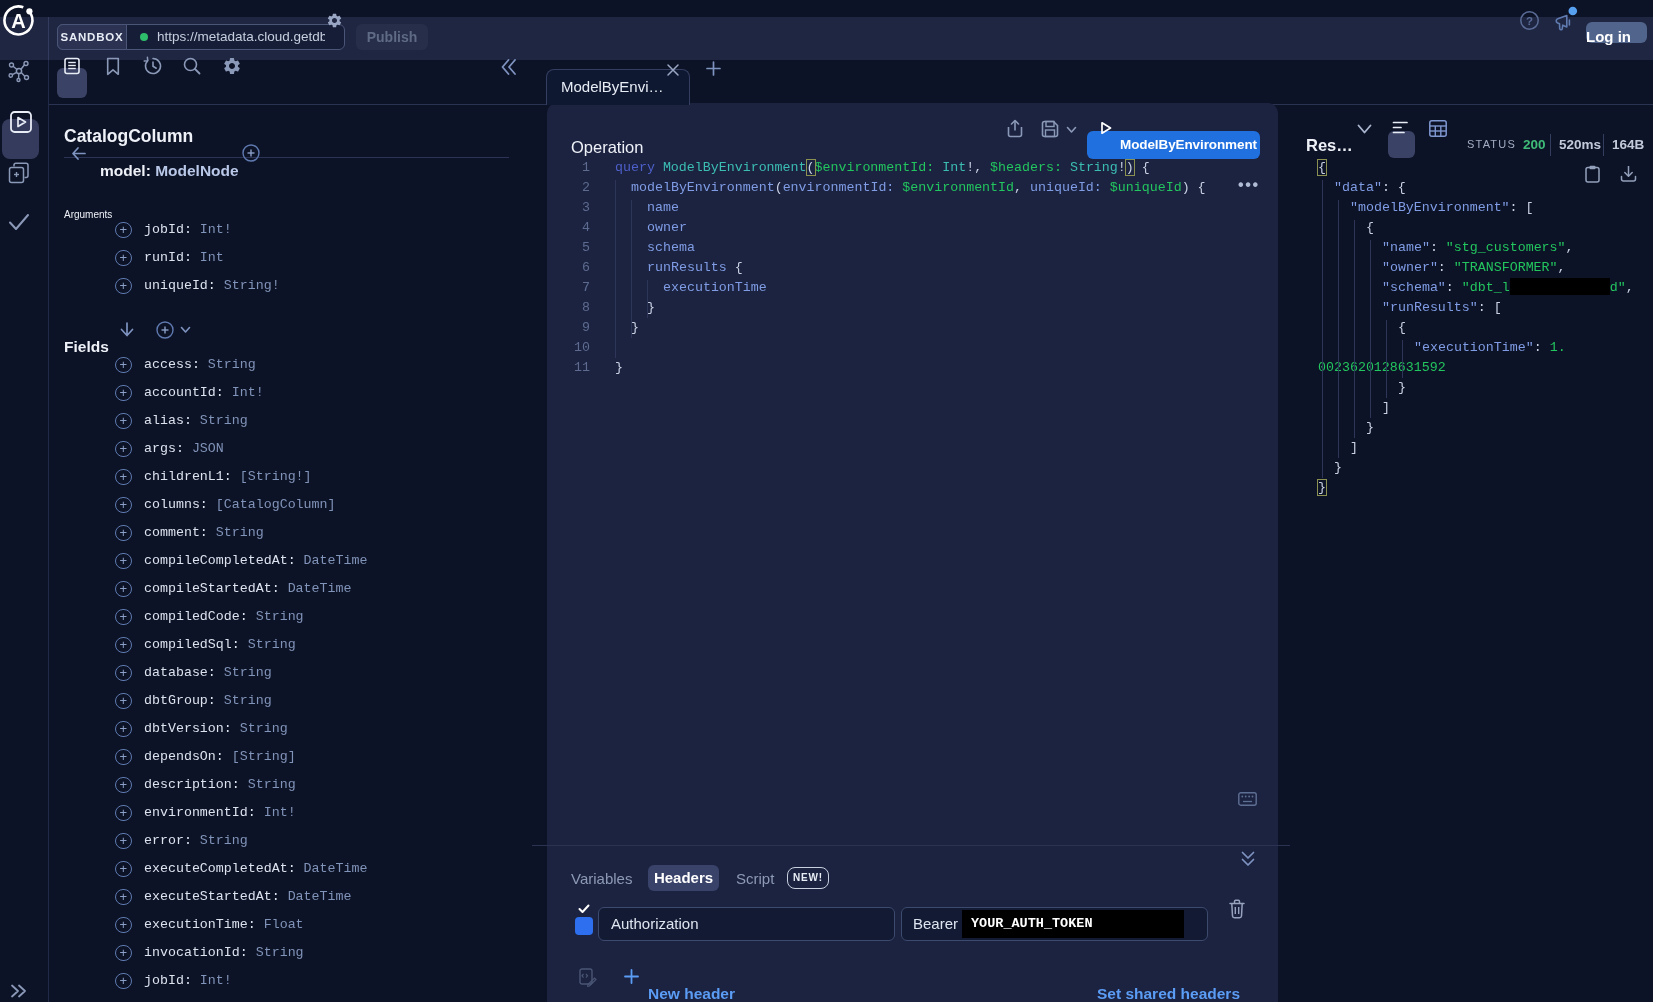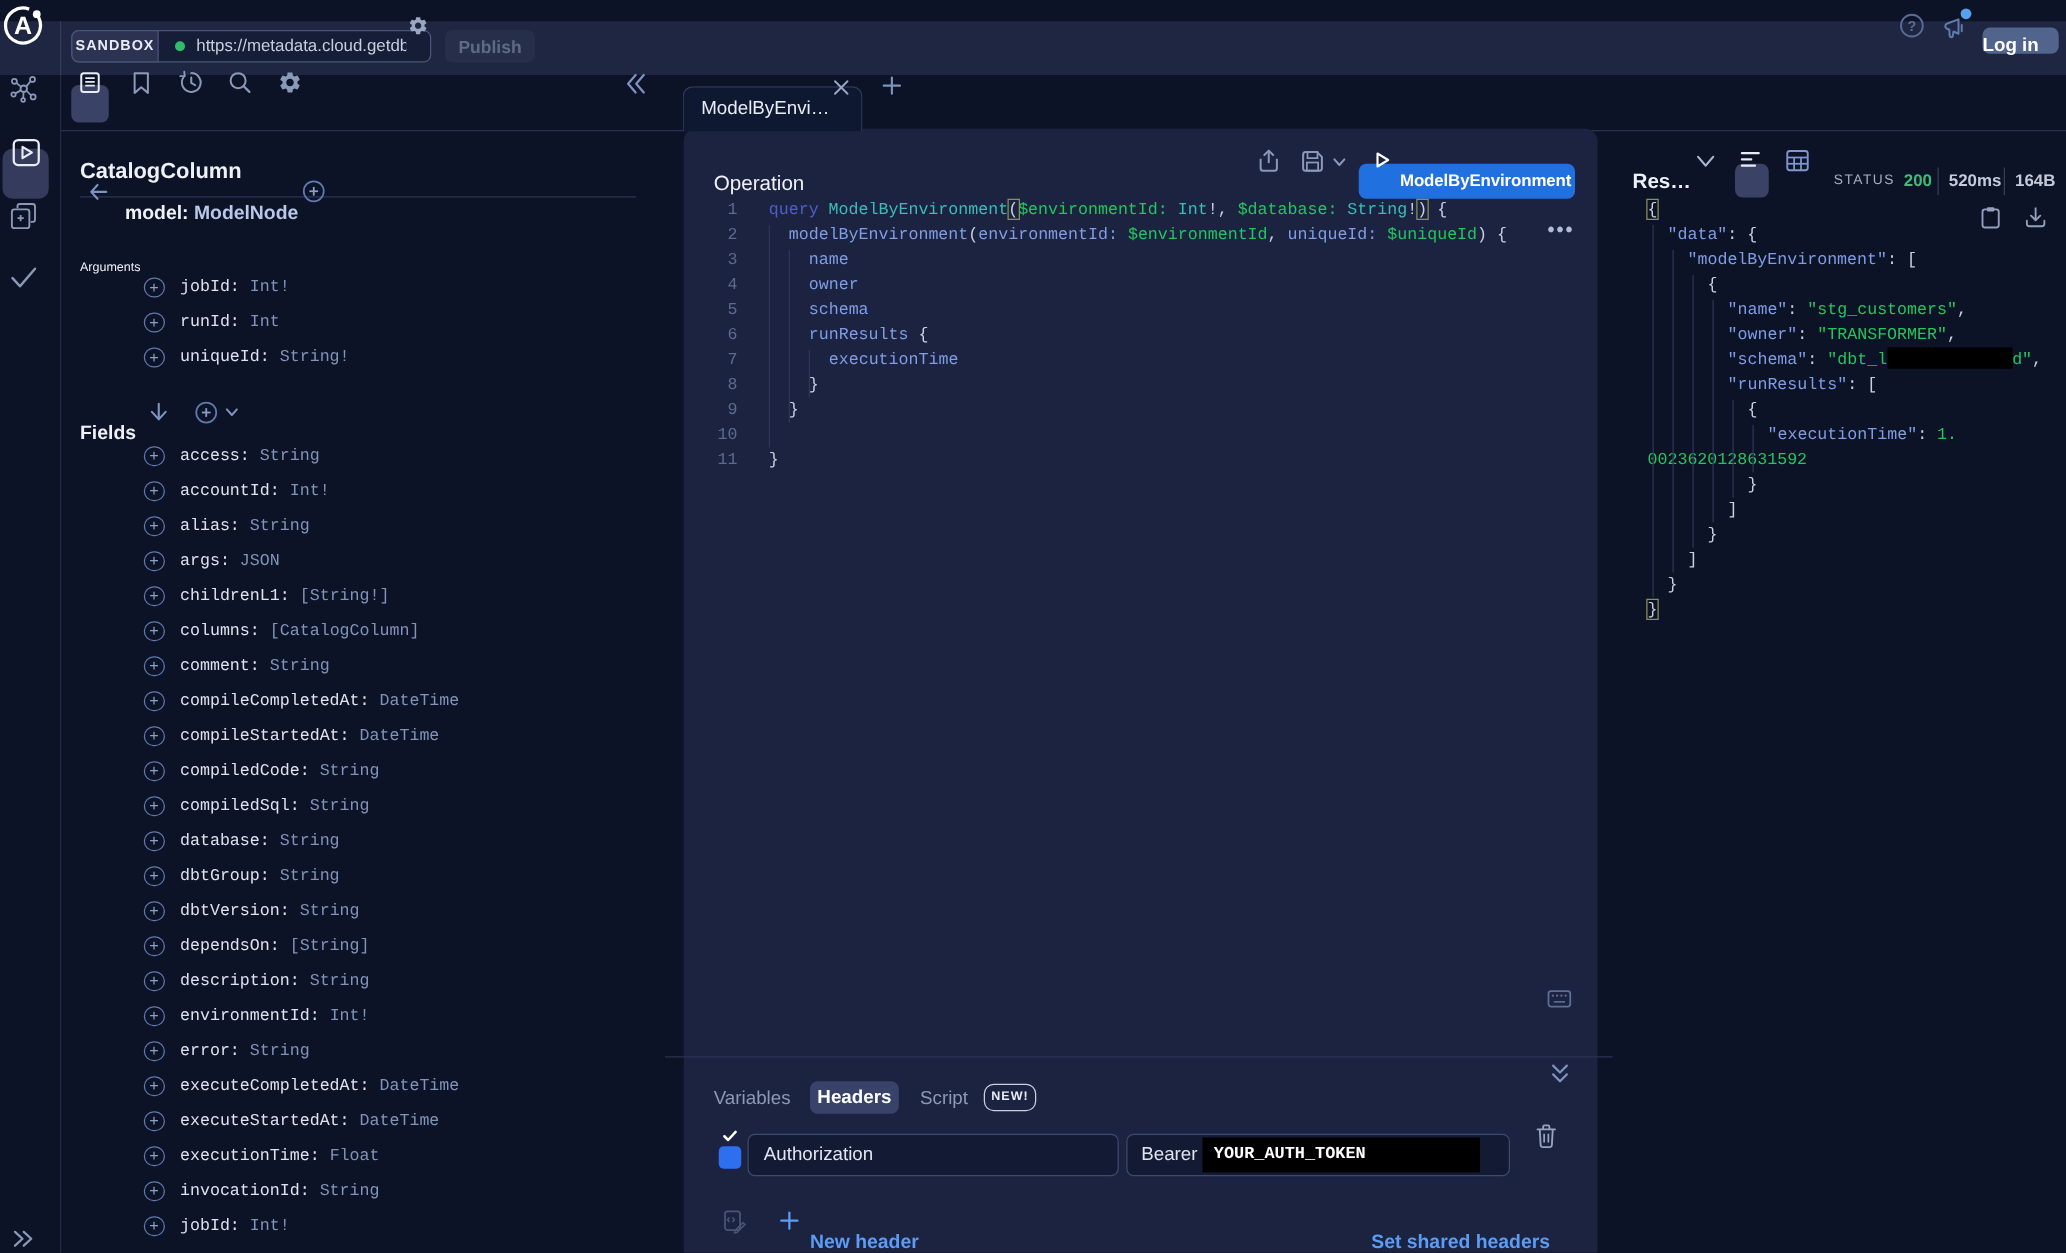--- a/index.html
+++ b/index.html
@@ -170,21 +170,21 @@
 </svg>
 <svg class="i" style="left:1066px;top:126px" width="11" height="8" viewBox="0 0 11 8">
 <path d="M1.5 1.5 L5.5 6 L9.5 1.5" fill="none" stroke="#8b99b8" stroke-width="1.6" stroke-linecap="round" stroke-linejoin="round"></path>
 </svg>
 <div class="abs" style="left:1087px;top:114px;width:173px;height:28px;border-radius:6px;background:#2170e0"></div>
 <svg class="i" style="left:1100px;top:121px" width="12" height="14" viewBox="0 0 12 14">
 <path d="M2 1.8 L10.5 7 L2 12.2 Z" fill="none" stroke="#fff" stroke-width="1.7" stroke-linejoin="round"></path>
 </svg>
 <div class="abs" style="left:1120px;top:114px;height:28px;line-height:28px;font-size:13.5px;font-weight:bold;color:#fff;letter-spacing:-0.1px;white-space:nowrap">ModelByEnvironment</div>
 <div class="ln" style="left:560px;top:158px">1</div>
-<div class="cl" style="left:615px;top:158px"><span class="kw">query</span> <span class="tl">ModelByEnvironment</span><span class="bx">(</span><span class="or">$environmentId:</span> <span class="tl">Int</span>!, <span class="or">$database:</span> <span class="tl">String</span>!<span class="bx">)</span> {</div>
+<div class="cl" style="left:615px;top:158px"><span class="kw">query</span> <span class="tl">ModelByEnvironment</span><span class="bx">(</span><span class="or">$environmentId:</span> <span class="tl">Int</span>!, <span class="or">$headers:</span> <span class="tl">String</span>!<span class="bx">)</span> {</div>
 <div class="ln" style="left:560px;top:178px">2</div>
 <div class="cl" style="left:631px;top:178px"><span class="pe">modelByEnvironment</span>(<span class="pe">environmentId:</span> <span class="or">$environmentId</span>, <span class="pe">uniqueId:</span> <span class="or">$uniqueId</span>) {</div>
 <div class="ln" style="left:560px;top:198px">3</div>
 <div class="cl" style="left:647px;top:198px"><span class="pe">name</span></div>
 <div class="ln" style="left:560px;top:218px">4</div>
 <div class="cl" style="left:647px;top:218px"><span class="pe">owner</span></div>
 <div class="ln" style="left:560px;top:238px">5</div>
 <div class="cl" style="left:647px;top:238px"><span class="pe">schema</span></div>
 <div class="ln" style="left:560px;top:258px">6</div>
 <div class="cl" style="left:647px;top:258px"><span class="pe">runResults</span> {</div>

